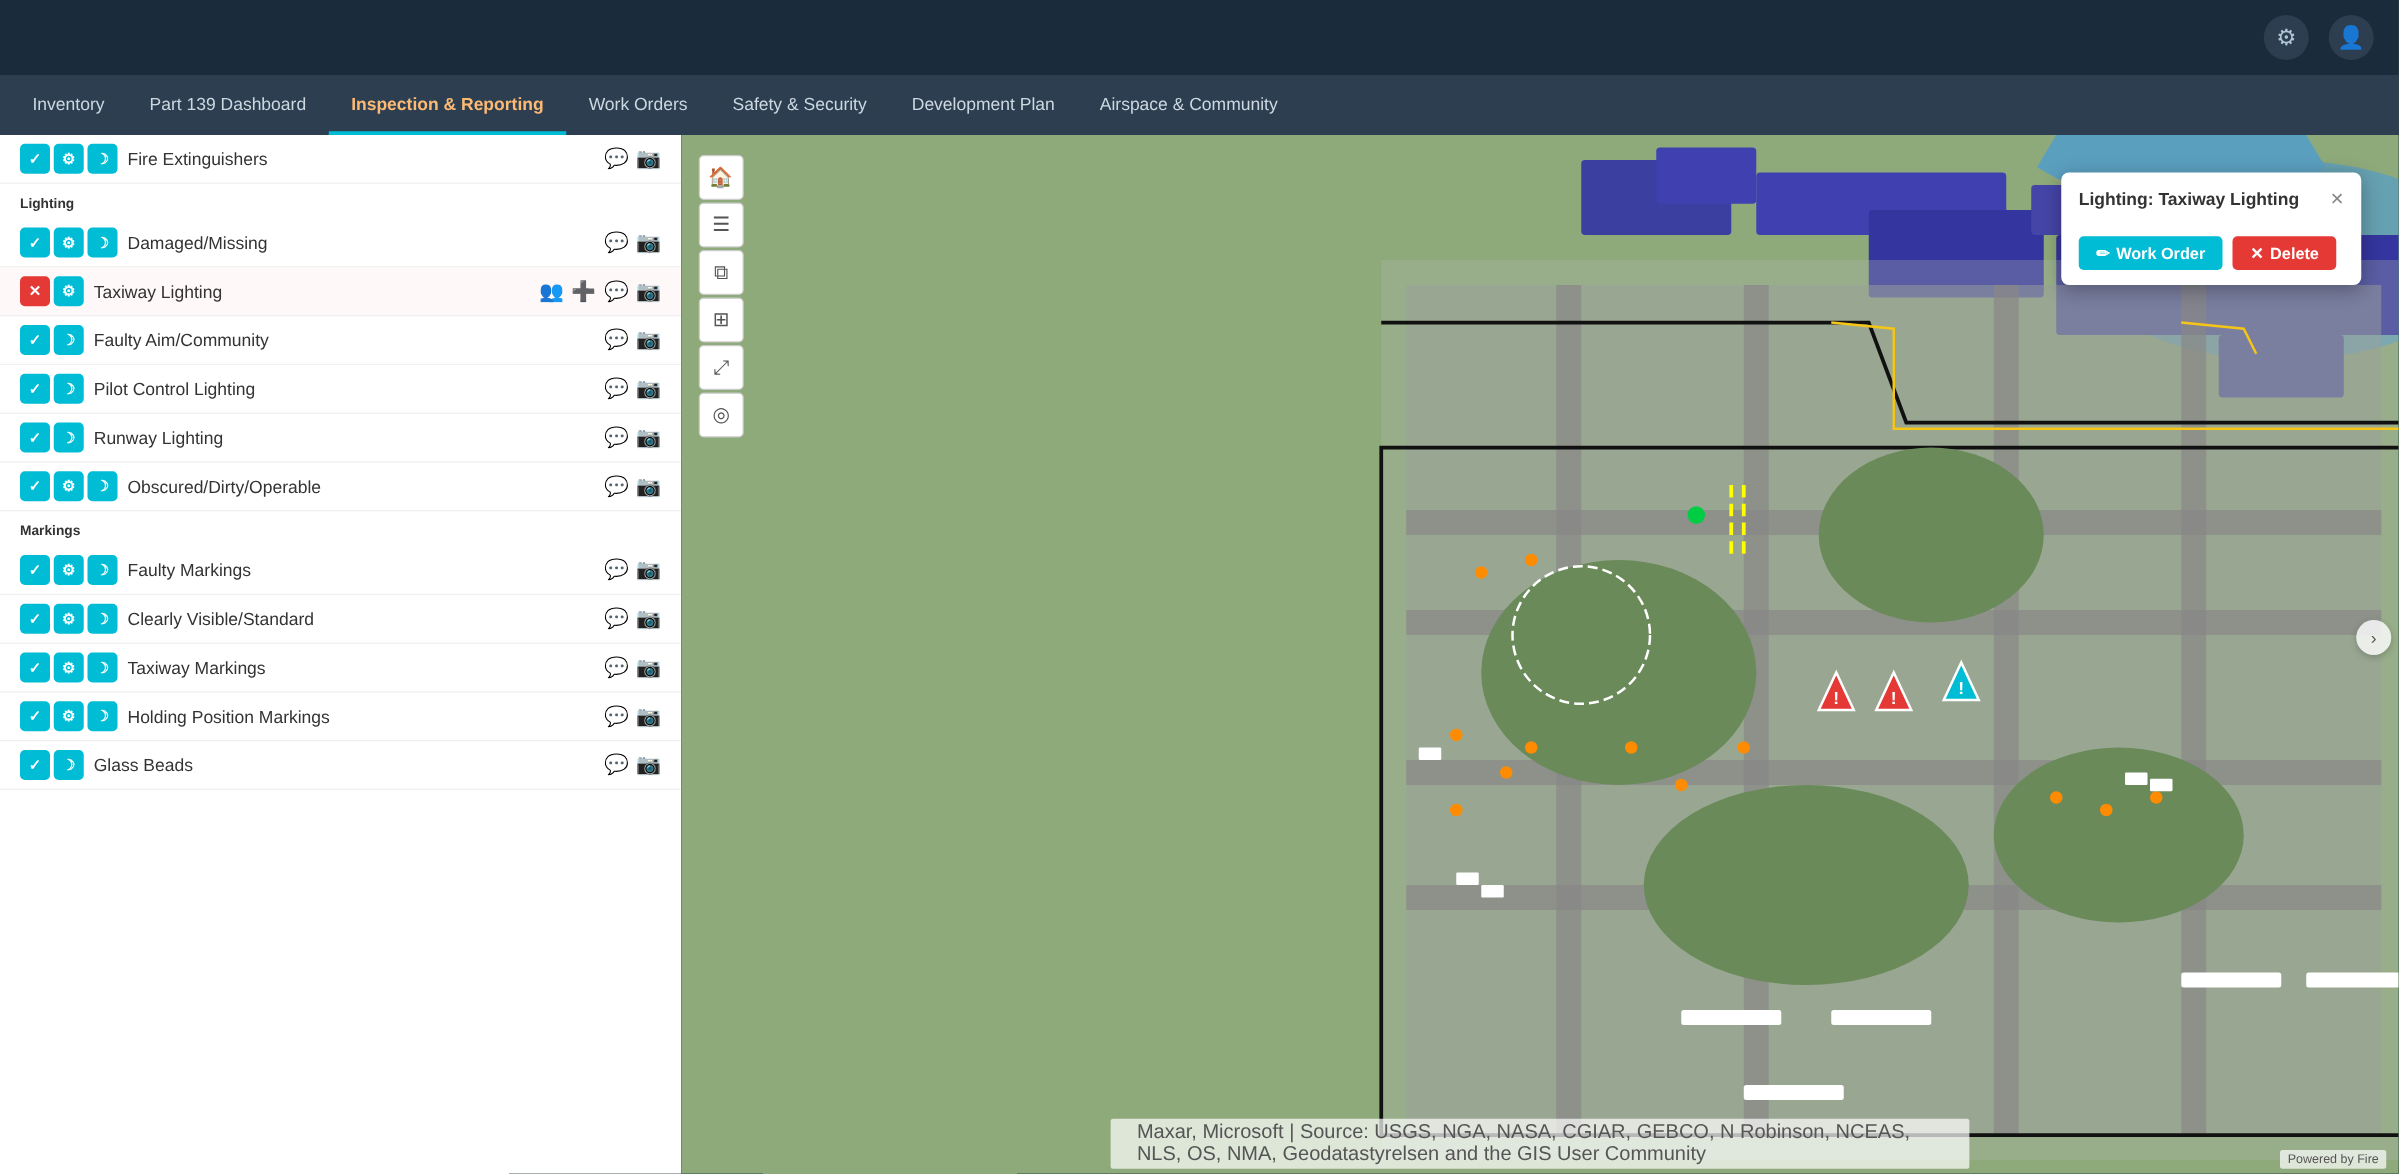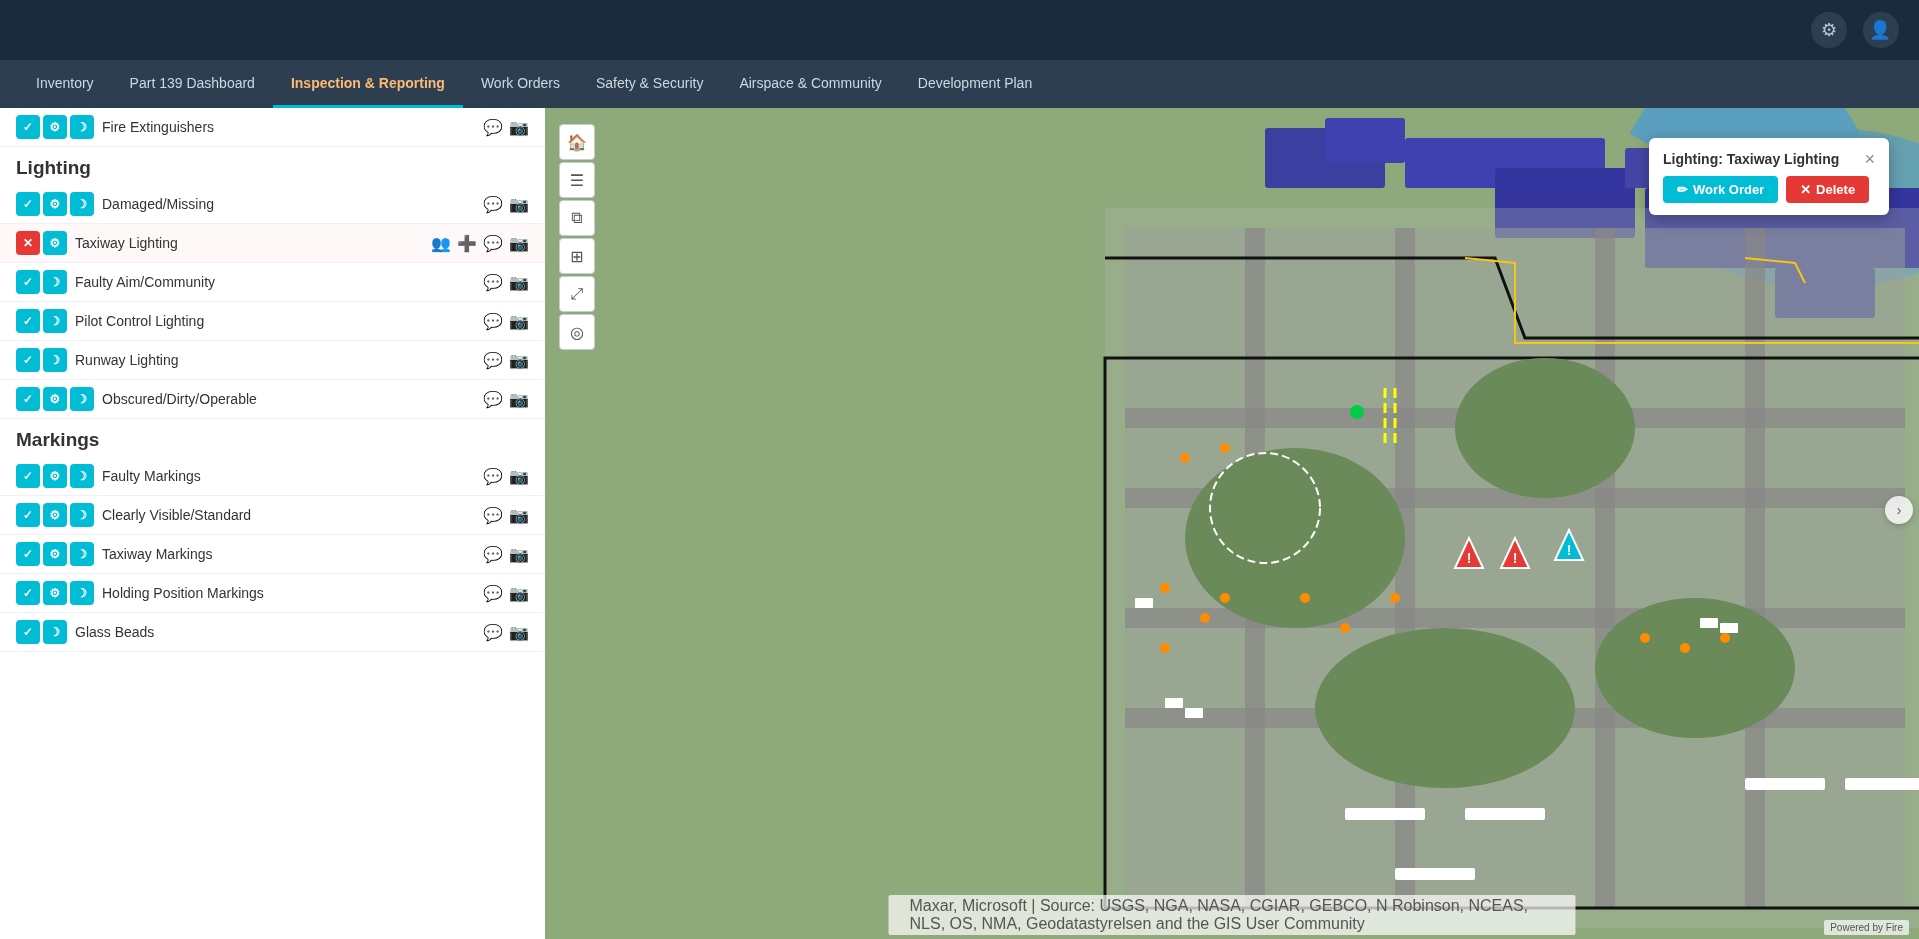--- a/index.html
+++ b/index.html
@@ -24,21 +24,21 @@
       color: #aec6d4;
       font-size: 18px;
     }
 
     
     #navbar {
       height: 48px;
       background: #2c3e50;
       display: flex;
       align-items: center;
-      padding: 0 18px;
+      padding: 0 8px;
       gap: 0;
     }
     .nav-item {
       padding: 0 18px;
       height: 48px;
       display: flex;
       align-items: center;
       color: #cdd8e0;
       font-size: 14px;
       cursor: pointer;
@@ -60,21 +60,21 @@
     
     #left-panel {
       width: 545px;
       background: #ffffff;
       overflow-y: auto;
       flex-shrink: 0;
     }
 
     
     .section-heading {
-      font-size: 19px;
+      font-size: 11px;
       font-weight: bold;
       color: #333;
       padding: 10px 16px 6px 16px;
     }
 
     
     .list-item-row {
       display: flex;
       align-items: center;
       padding: 7px 16px;
@@ -166,21 +166,21 @@
       border-radius: 6px;
       box-shadow: 0 4px 16px rgba(0,0,0,0.3);
       padding: 12px 14px;
       min-width: 240px;
       z-index: 20;
     }
     #popup-header {
       display: flex;
       align-items: center;
       justify-content: space-between;
-      margin-bottom: 8px;
+      margin-bottom: 21px;
     }
     #popup-title {
       font-size: 14px;
       font-weight: bold;
       color: #333;
     }
     #popup-close {
       cursor: pointer;
       color: #888;
       font-size: 18px;
@@ -257,22 +257,22 @@
     <span>👤</span>
   </div>
 </div>
 
 <nav id="navbar">
   <div class="nav-item">Inventory</div>
   <div class="nav-item">Part 139 Dashboard</div>
   <div class="nav-item active">Inspection &amp; Reporting</div>
   <div class="nav-item">Work Orders</div>
   <div class="nav-item">Safety &amp; Security</div>
+  <div class="nav-item">Development Plan</div>
   <div class="nav-item">Airspace &amp; Community</div>
-  <div class="nav-item">Development Plan</div>
 </nav>
 
 <div id="main">
 
   <div id="left-panel">
 
     <div class="list-item-row">
       <div class="icon-group">
         <div class="icon-box check">✓</div>
         <div class="icon-box gear">⚙</div>

